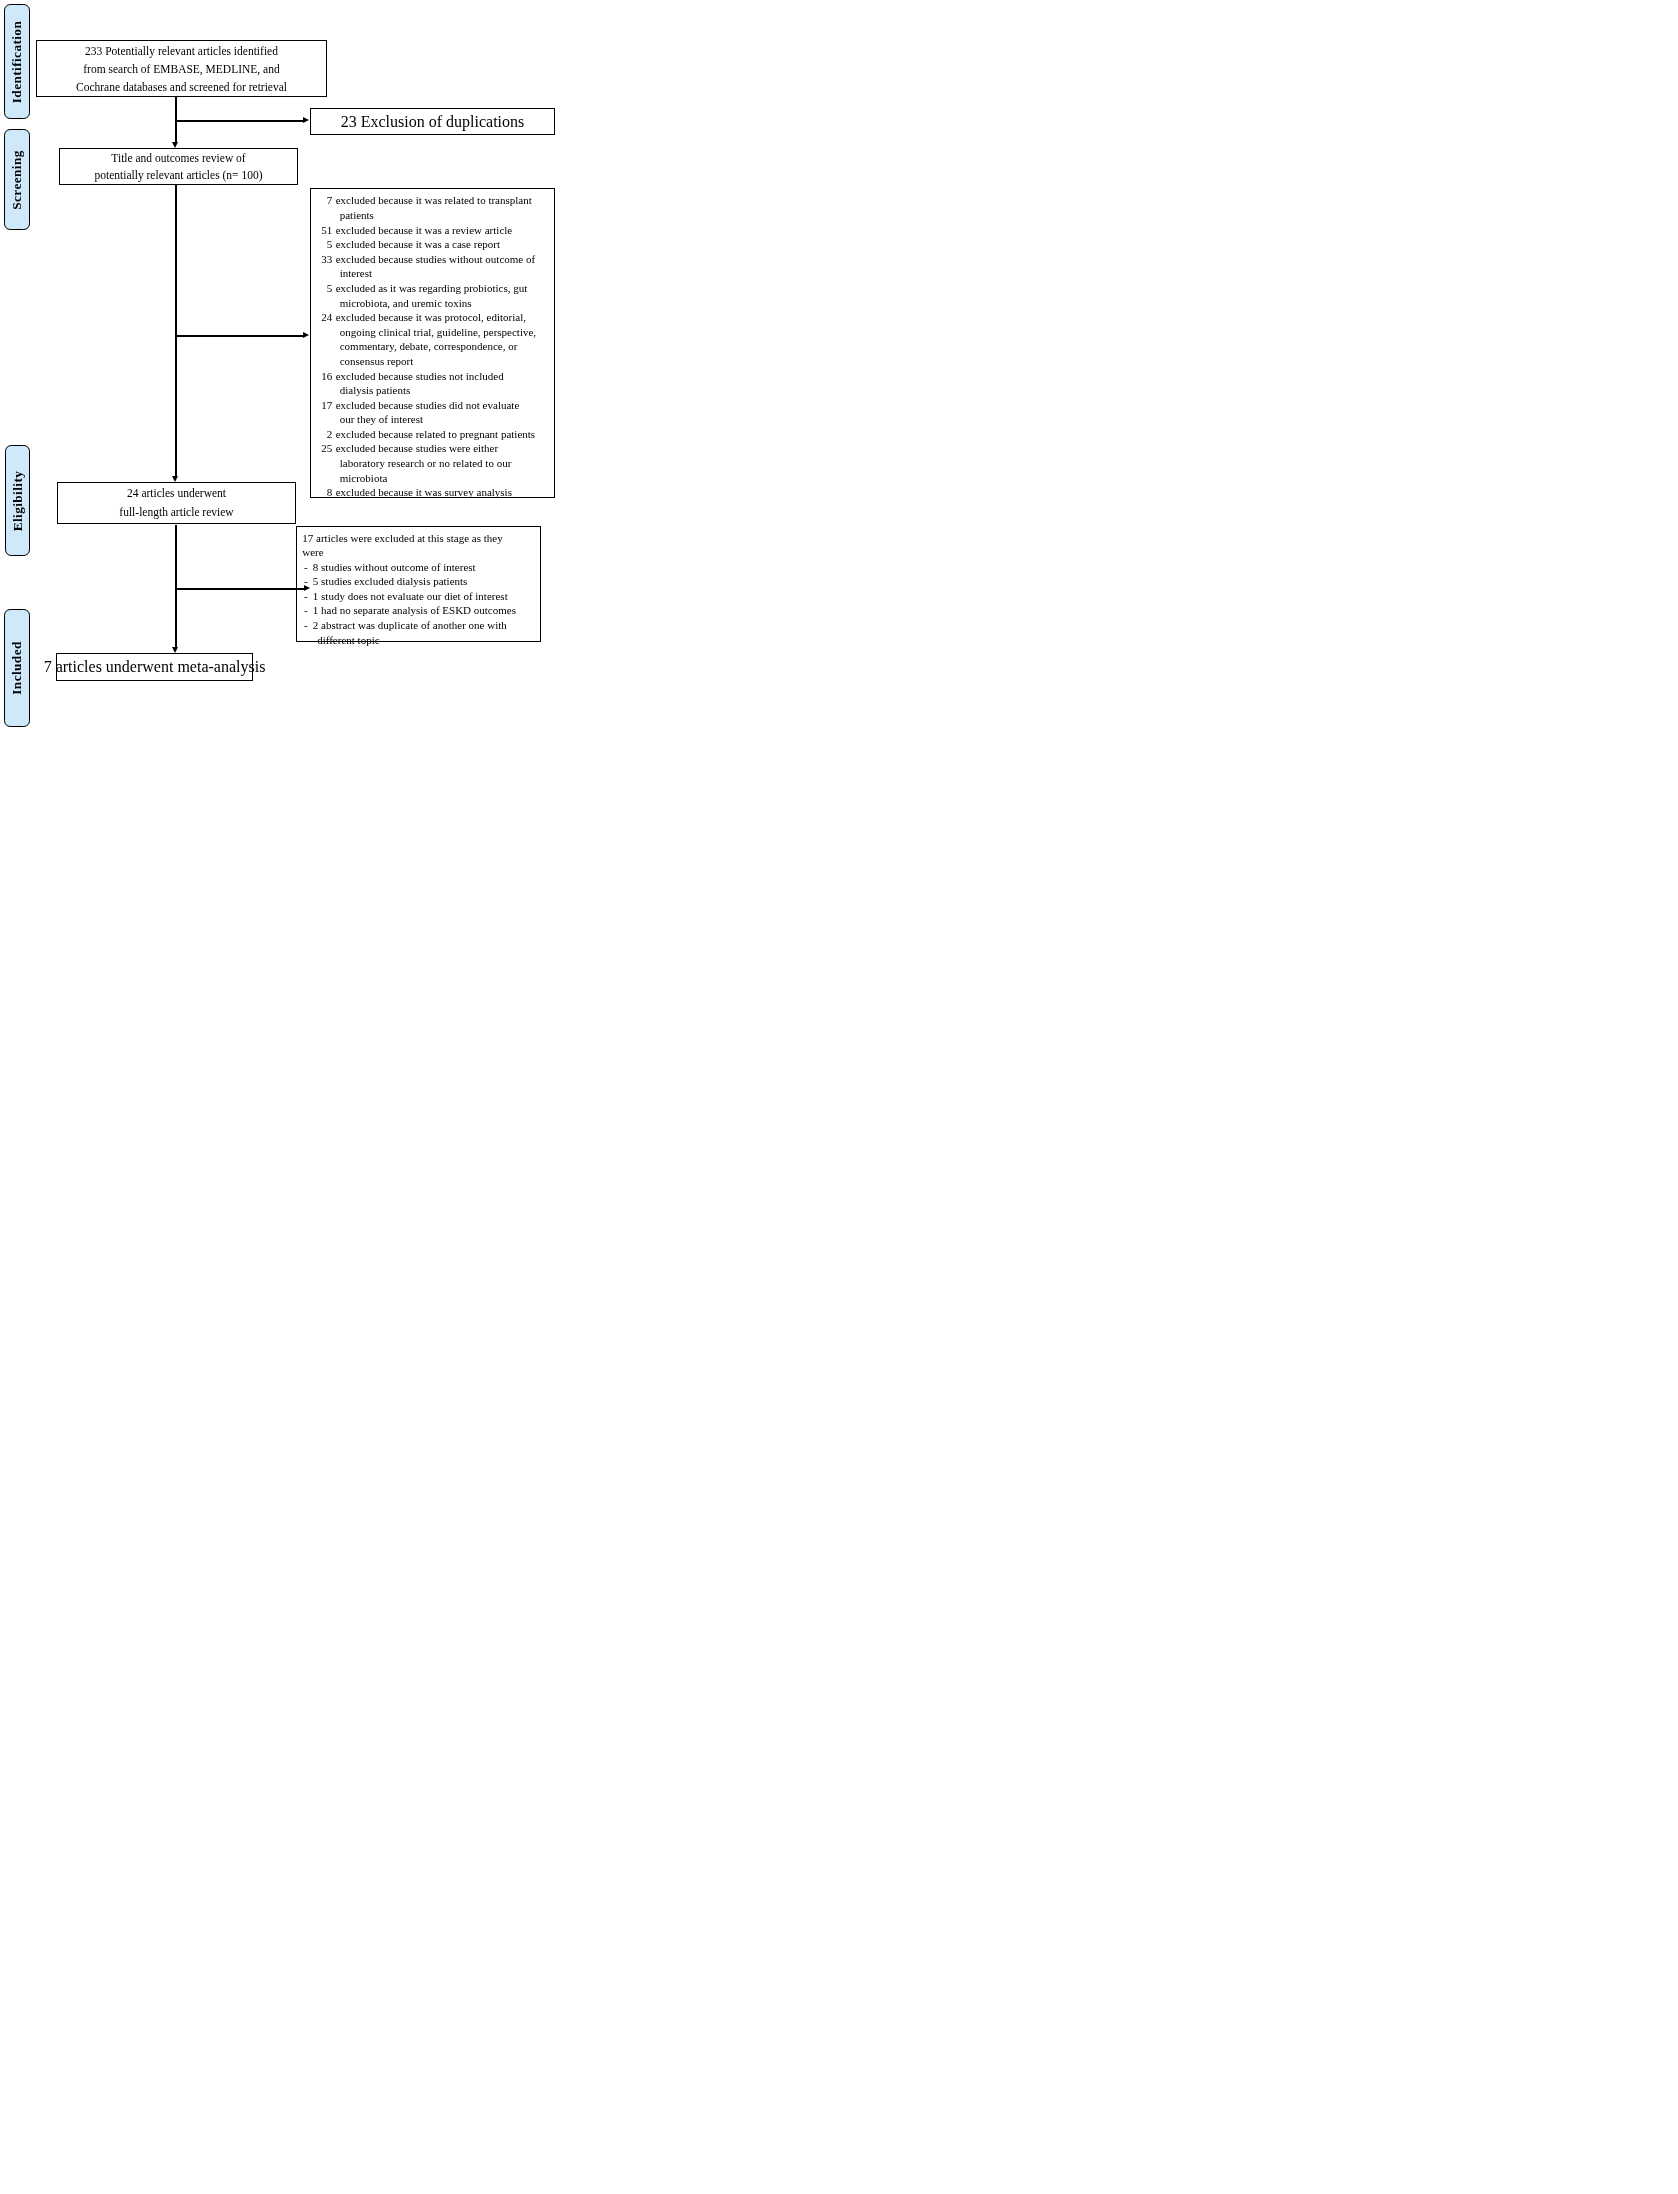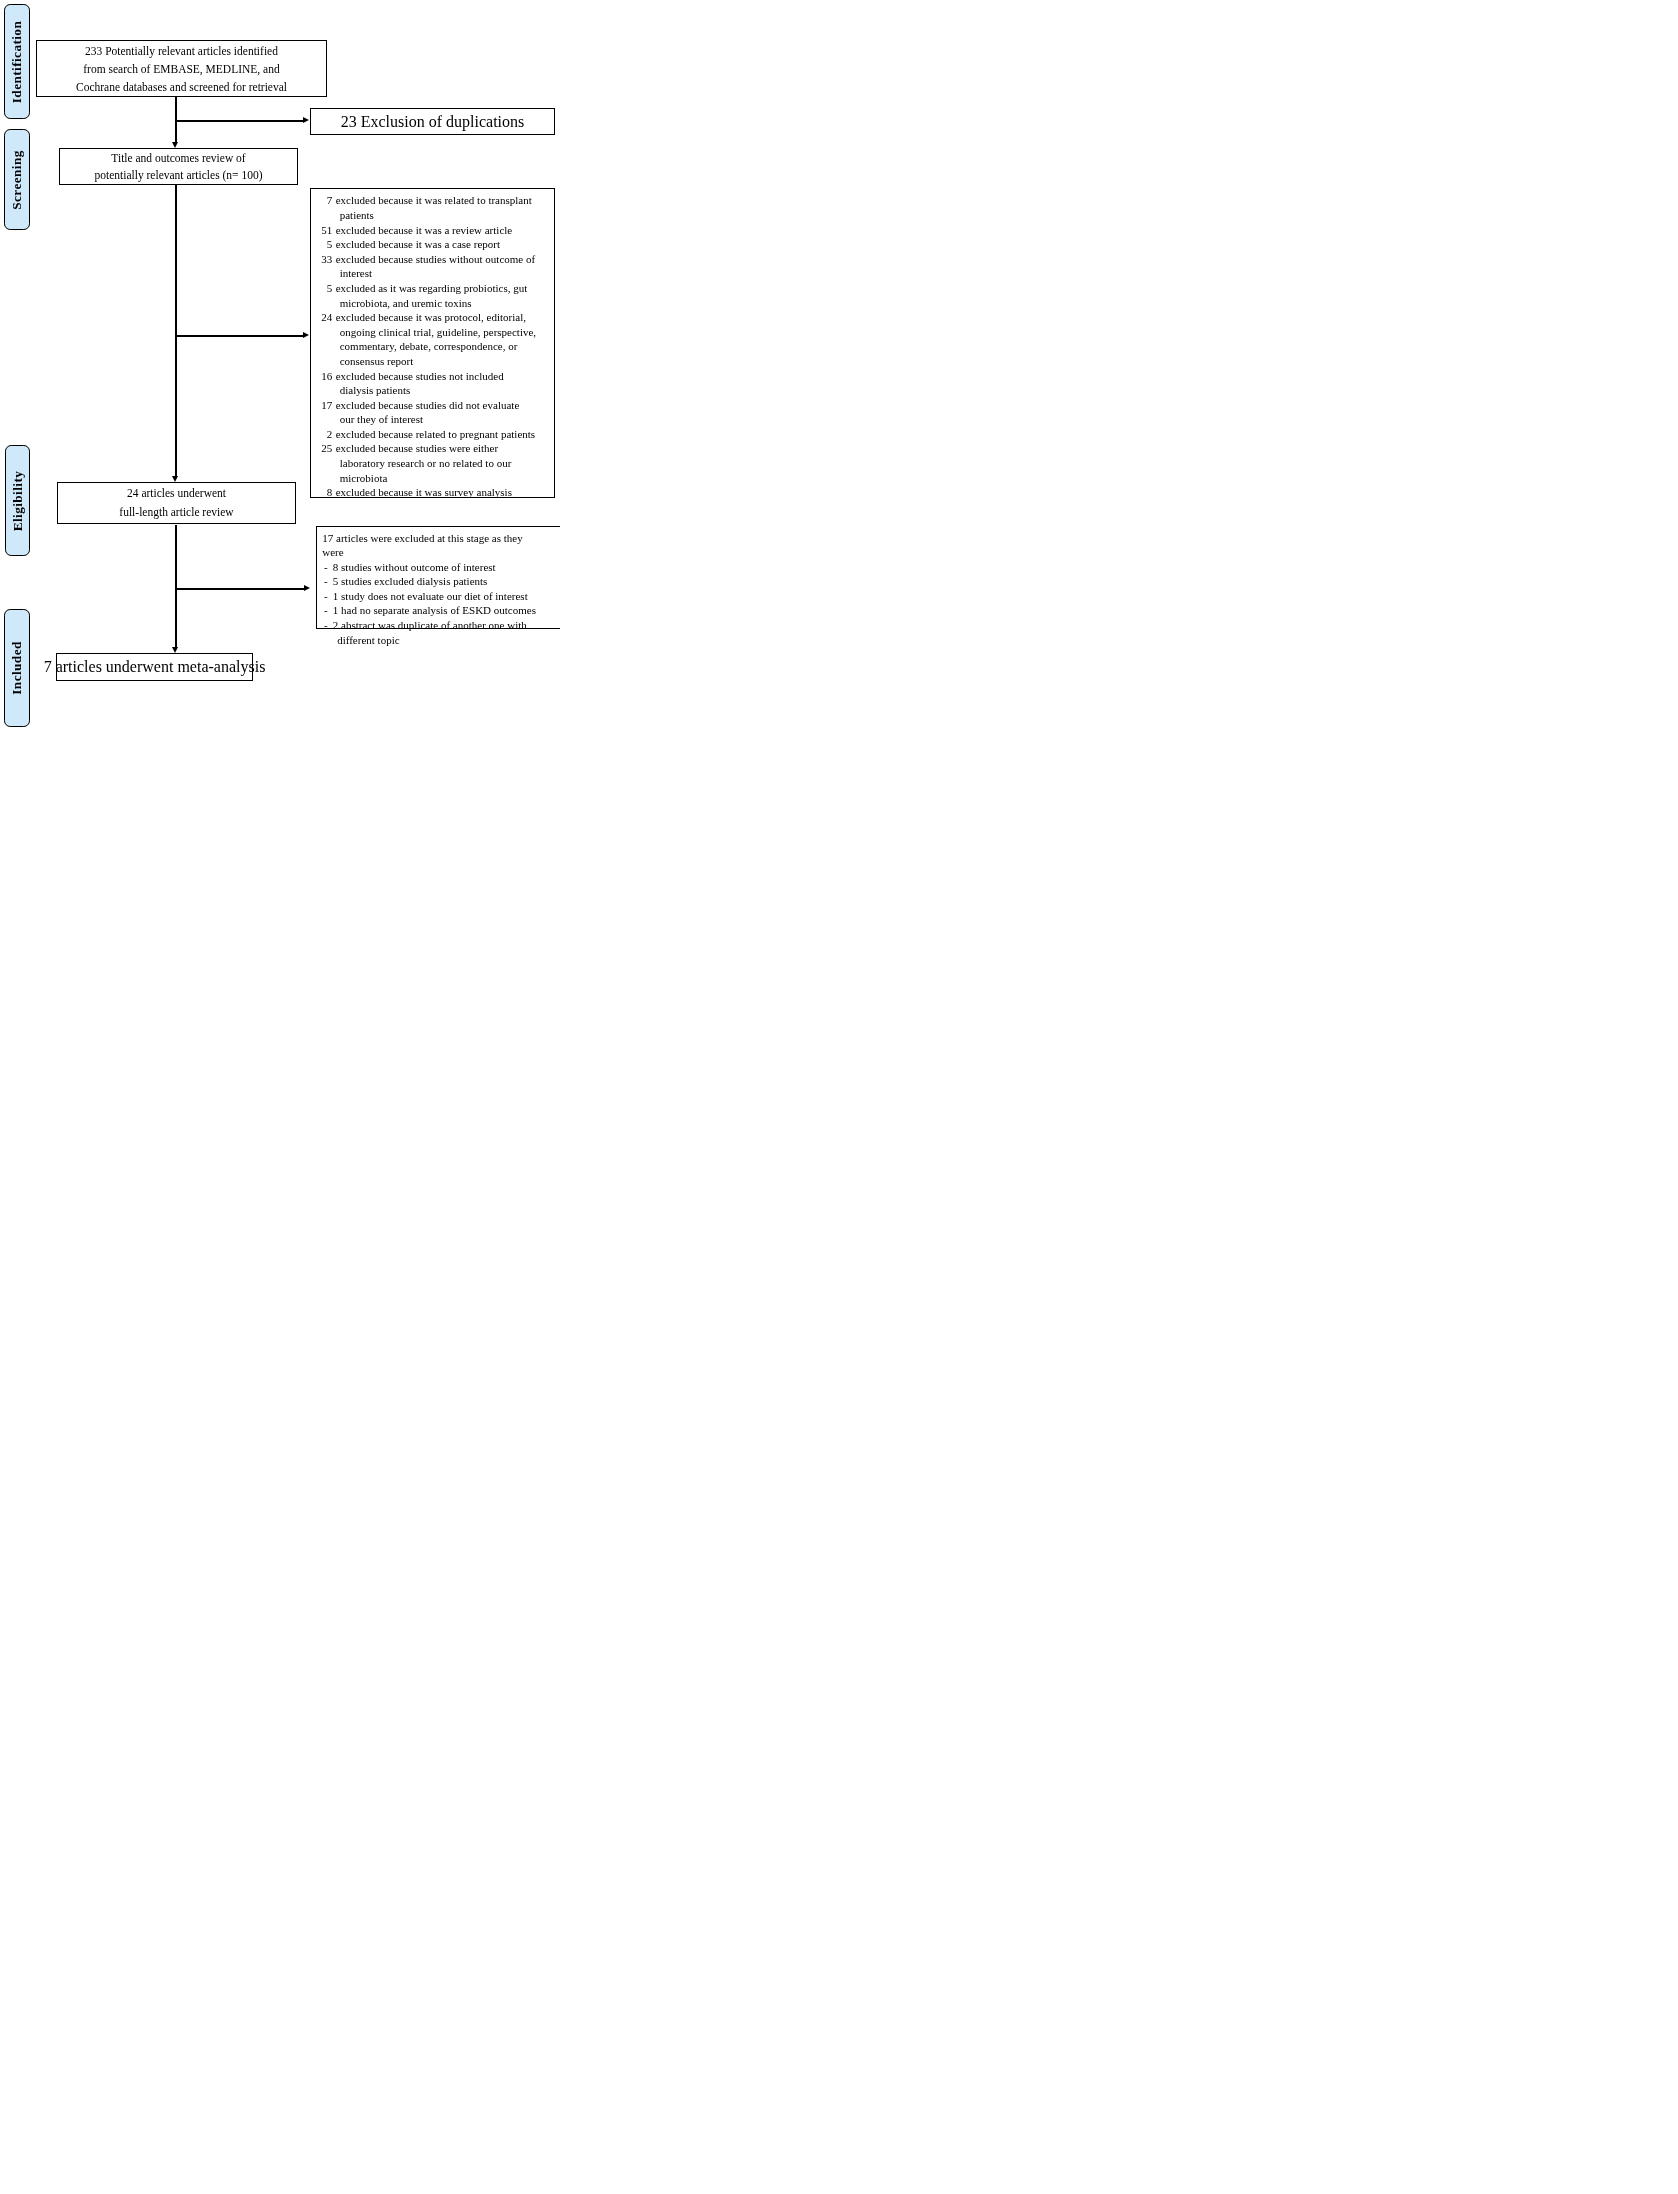--- a/index.html
+++ b/index.html
@@ -164,21 +164,21 @@
           <span class="ltext">excluded because it was survey analysis</span>
         </div>
     </div>
   </div>
 
   <div class="box thick center" style="left:57px;top:482px;width:239px;height:42px;">
     <div class="line fs26c">24 articles underwent</div>
     <div class="line fs26c">full-length article review</div>
   </div>
 
-  <div class="box" style="left:316px;top:526px;width:245px;height:103px;">
+  <div class="box" style="left:296px;top:526px;width:245px;height:116px;">
     <div class="x17">
       <div class="xheader">17 articles were excluded at this stage as they</div>
       <div class="xheader">were</div>
       <div class="xrow">
           <span class="dash">-</span>
           <span class="xtext">8 studies without outcome of interest</span>
         </div>
       <div class="xrow">
           <span class="dash">-</span>
           <span class="xtext">5 studies excluded dialysis patients</span>

